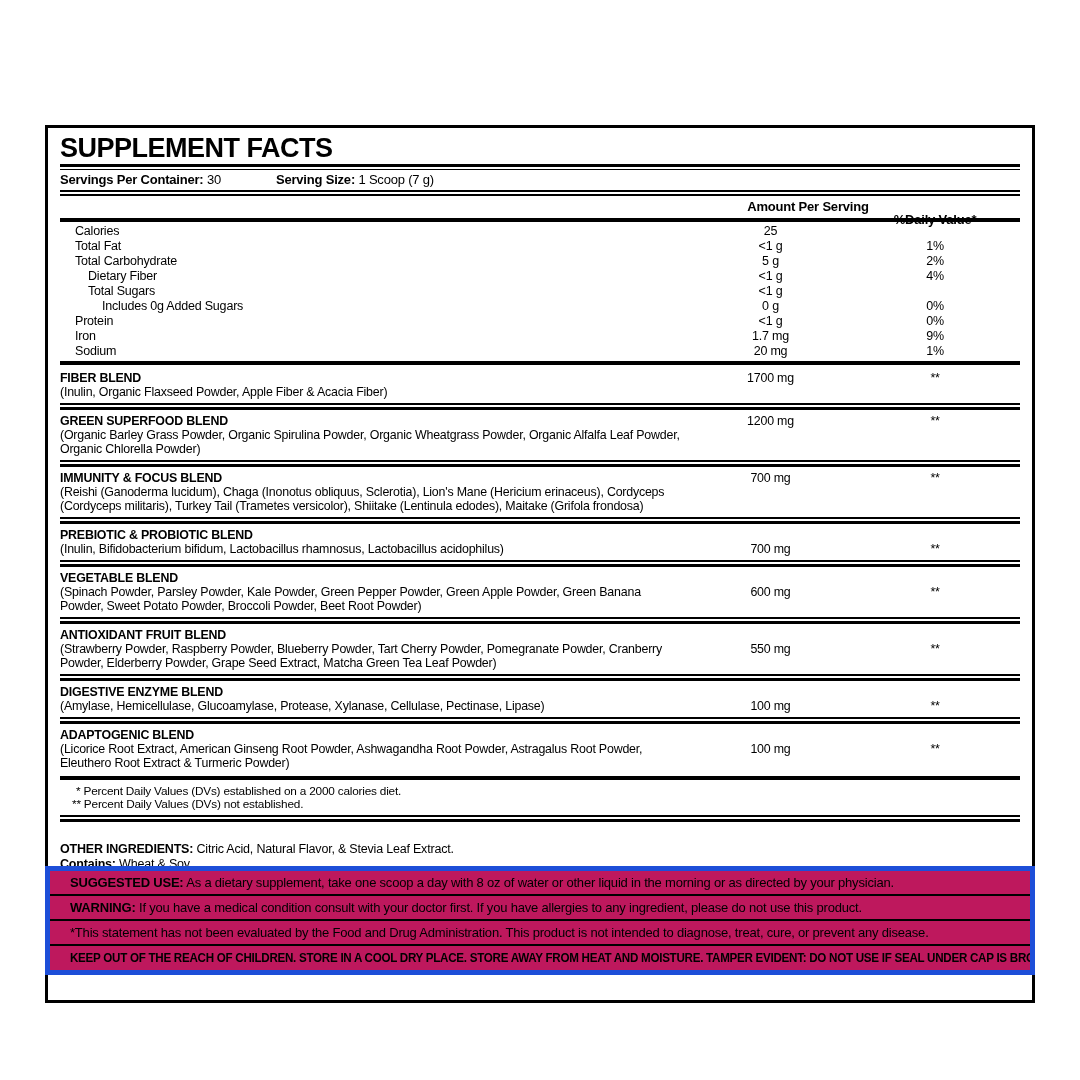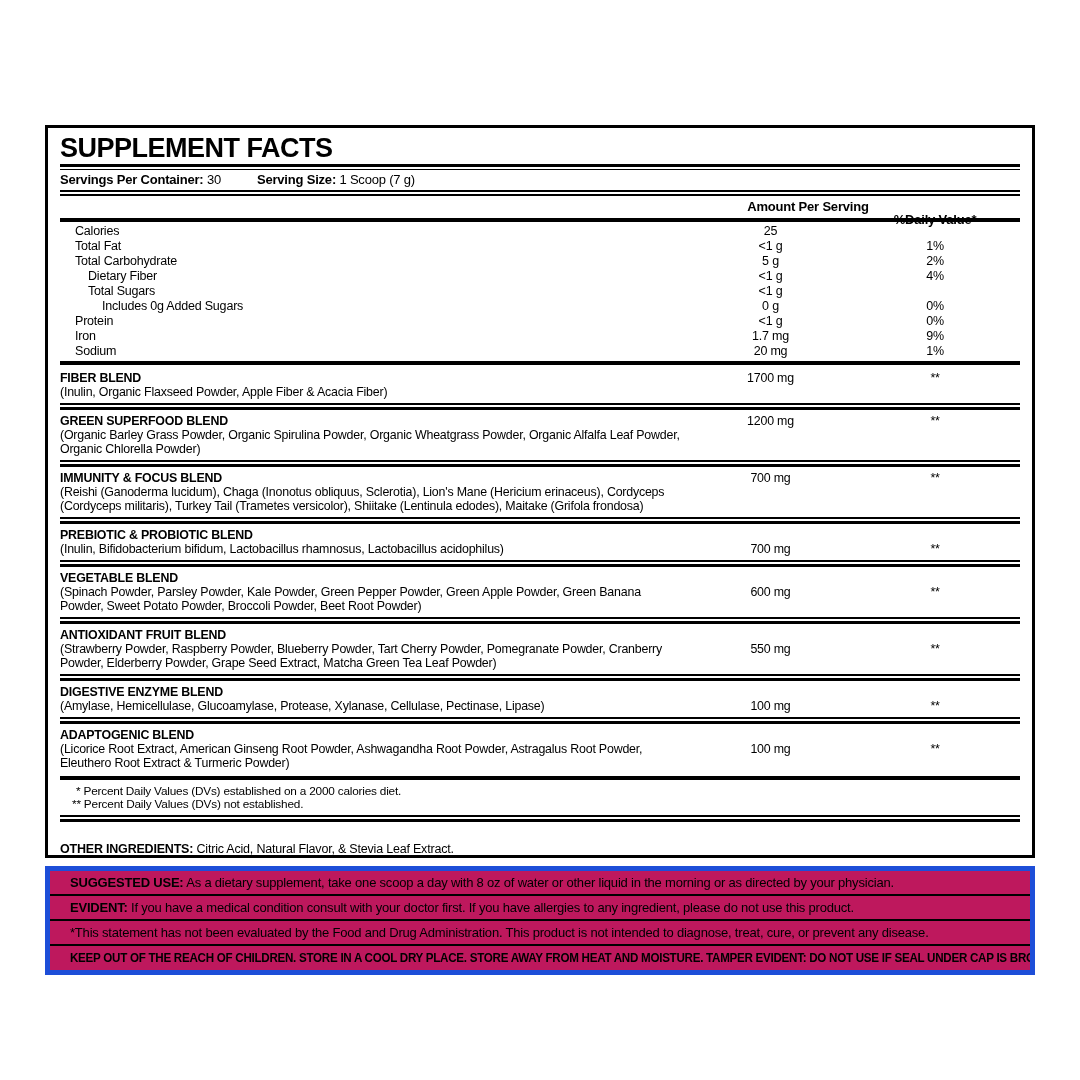--- a/index.html
+++ b/index.html
@@ -2,27 +2,27 @@
 <html><head>
 <meta charset="utf-8">
 <style>
   html,body{margin:0;padding:0;}
   body{
     width:1080px;height:1080px;background:#ffffff;color:#000;
     font-family:"Liberation Sans", sans-serif;position:relative;
     -webkit-font-smoothing:antialiased;letter-spacing:-0.2px;
   }
   .facts-box{
-    position:absolute;left:45px;top:125px;width:990px;height:733px;
+    position:absolute;left:45px;top:125px;width:990px;height:878px;
     border:3px solid #000;box-sizing:border-box;padding:5px 12px 6px;
     overflow:hidden;background:#fff;
   }
   .title{font-weight:bold;font-size:27px;line-height:30px;letter-spacing:-0.5px;}
   .rule-title{border-top:3px solid #000;height:2px;border-bottom:1px solid #000;margin-top:1px;}
-  .servings-row{display:flex;gap:36px;font-size:13px;line-height:20px;}
+  .servings-row{display:flex;gap:55px;font-size:13px;line-height:20px;}
   .b{font-weight:bold;}
   .rule-dbl{border-top:2px solid #000;height:2px;border-bottom:2px solid #000;}
   .hdr-row{position:relative;height:20px;font-size:13px;font-weight:bold;}
   .hdr-amt{position:absolute;left:628px;width:240px;text-align:center;top:3px;}
   .hdr-dv{position:absolute;left:775px;width:200px;text-align:center;top:16px;}
   .hr4{height:4px;background:#000;margin:2px 0;}
   .grid{display:grid;grid-template-columns:1fr 135px 170px;gap:12px;}
   .n-row{font-size:12.5px;line-height:15px;}
   .n-name.ind0{padding-left:15px;}
   .n-name.ind1{padding-left:28px;}
@@ -202,18 +202,18 @@
 
   <div class="other">
     <div><span class="b">OTHER INGREDIENTS:</span><span> Citric Acid, Natural Flavor, &amp; Stevia Leaf Extract.</span></div>
     <div><span class="b">Contains:</span><span> Wheat &amp; Soy.</span></div>
   </div>
 </div>
 
 <div class="info-box">
   <div class="info-row"><span class="b">SUGGESTED USE:</span><span> As a dietary supplement, take one scoop a day with 8 oz of water or other liquid in the morning or as directed by your physician.</span></div>
   <div class="box2-sep"></div>
-  <div class="info-row"><span class="b">EVIDENT:</span><span> If you have a medical condition consult with your doctor first. If you have allergies to any ingredient, please do not use this product.</span></div>
+  <div class="info-row"><span class="b">WARNING:</span><span> If you have a medical condition consult with your doctor first. If you have allergies to any ingredient, please do not use this product.</span></div>
   <div class="box2-sep"></div>
   <div class="info-row">*This statement has not been evaluated by the Food and Drug Administration. This product is not intended to diagnose, treat, cure, or prevent any disease.</div>
   <div class="box2-sep"></div>
   <div class="info-row"><span class="fit">KEEP OUT OF THE REACH OF CHILDREN. STORE IN A COOL DRY PLACE. STORE AWAY FROM HEAT AND MOISTURE. TAMPER EVIDENT: DO NOT USE IF SEAL UNDER CAP IS BROKEN OR MISSING.</span></div>
 </div>
 
 </body></html>

